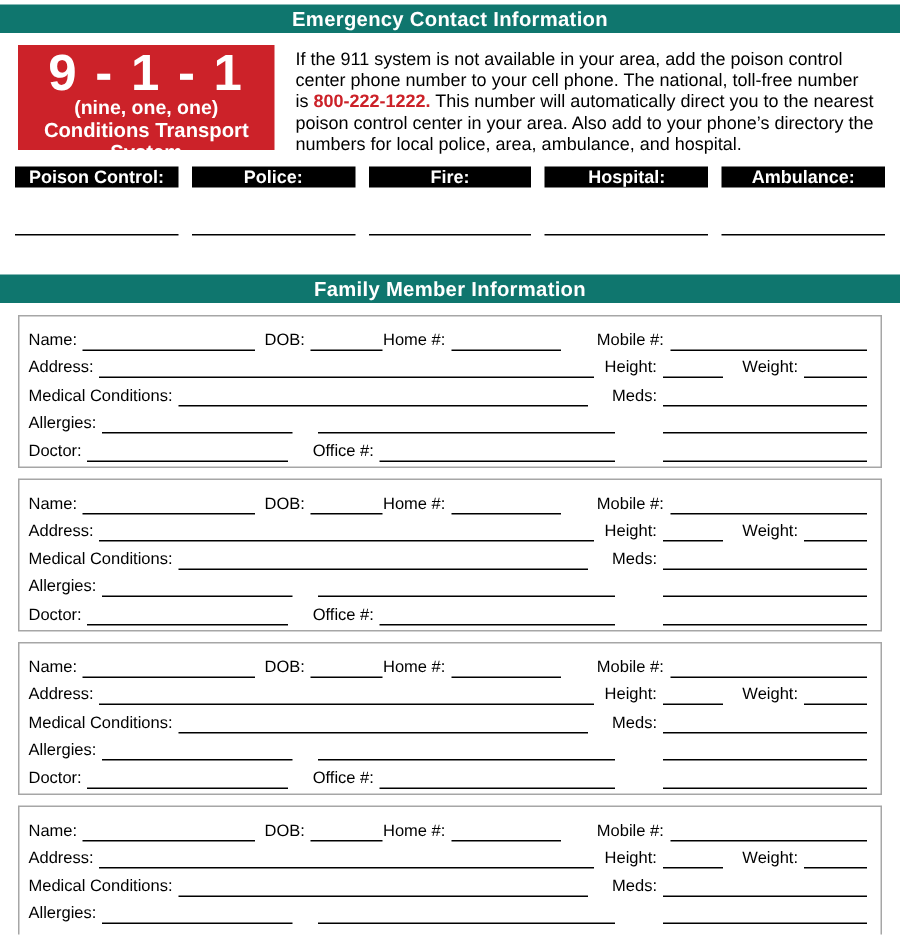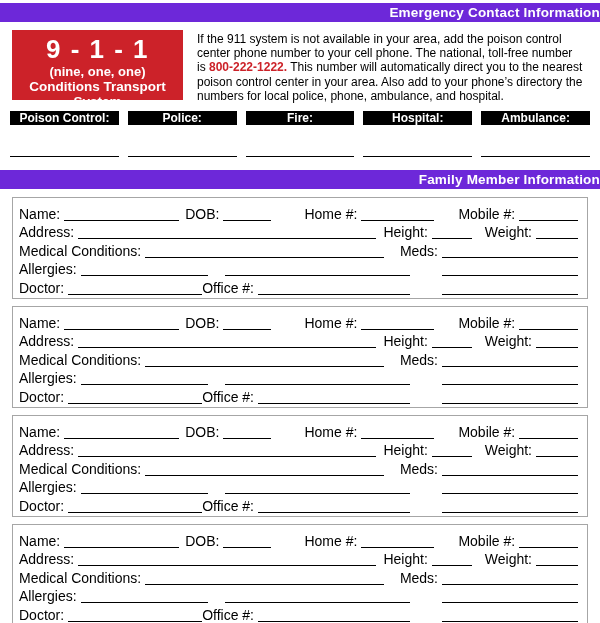--- a/index.html
+++ b/index.html
@@ -1,33 +1,33 @@
 <!DOCTYPE html>
 <html><head>
 <meta charset="utf-8">
 <style>
   html,body{margin:0;padding:0;}
   body{
     width:600px;height:623px;overflow:hidden;background:#fff;color:#000;
     font-family:"Liberation Sans",sans-serif;position:relative;
   }
   .bar{
-    background:#6d28d9;color:#fff;height:19px;line-height:19px;
-    text-align:right;font-weight:bold;font-size:13.5px;letter-spacing:.2px;
+    background:#0f766e;color:#fff;height:19px;line-height:19px;
+    text-align:center;font-weight:bold;font-size:13.5px;letter-spacing:.2px;
   }
   .bar.top{margin-top:3px;}
-  .bar.family{margin-top:13px;}
+  .bar.family{margin-top:26px;}
 
   
   .intro{display:flex;margin:8px 3px 0 12px;}
   .red-box{
     width:171px;height:70px;flex:none;background:#CC2229;color:#fff;
     text-align:center;
   }
-  .nine11{font-size:26px;font-weight:bold;line-height:29px;margin-top:5px;letter-spacing:1.5px;}
+  .nine11{font-size:34px;font-weight:bold;line-height:29px;margin-top:5px;letter-spacing:1.5px;}
   .nine11-words{font-size:13px;font-weight:bold;line-height:15px;text-align:center;}
   .nine11-system{font-size:13.5px;font-weight:bold;line-height:15px;}
   .info{margin-left:14px;margin-top:2px;font-size:12px;line-height:14.2px;}
   .info-line{white-space:nowrap;}
   .red-text{color:#CC2229;font-weight:bold;}
 
   
   .contacts{display:flex;gap:9px;margin:8px 10px 0;}
   .contact-label{
     flex:1;background:#000;color:#fff;font-weight:bold;font-size:12px;
@@ -35,29 +35,29 @@
   }
   .contact-lines{display:flex;gap:9px;margin:29px 10px 0;}
   .contact-line{flex:1;border-bottom:1.5px solid #000;height:2px;}
 
   
   .members{margin:8px 12px 0;}
   .member-box{
     box-sizing:border-box;height:102px;border:1px solid #A6A6A6;
     margin-bottom:7px;padding:4px 9px 0 6px;background:#fff;
   }
-  .frow{display:flex;align-items:flex-end;height:18.5px;font-size:14px;}
+  .frow{display:flex;align-items:flex-end;height:18.5px;font-size:11px;}
   .lbl{white-space:nowrap;margin-right:4px;line-height:13px;}
   .line{border-bottom:1.3px solid #000;height:4px;display:block;}
   .grow{flex:1;}
   .w40{width:40px;}.w42{width:42px;}.w48{width:48px;}.w73{width:73px;}
   .w115{width:115px;}.w127{width:127px;}.w134{width:134px;}.w136{width:136px;}
   .ml6{margin-left:6px;}.ml7{margin-left:7px;}.ml12{margin-left:16px;}
-  .ml13{margin-left:13px;}.ml16{margin-left:0;text-align:right;}.ml17{margin-left:17px;}
-  .ml24{margin-left:24px;}.ml32{margin-left:32px;}.ml33{margin-left:33px;}
+  .ml13{margin-left:13px;}.ml16{margin-left:16px;text-align:right;}.ml17{margin-left:17px;}
+  .ml24{margin-left:24px;}.ml32{margin-left:32px;}.ml33{}
 </style>
 </head>
 <body>
 
 <div class="page">
 
   <div class="bar top">
     <span>Emergency Contact Information</span>
   </div>
 
@@ -65,21 +65,21 @@
     <div class="red-box">
       <div class="nine11">9 - 1 - 1</div>
       <div class="nine11-words">(nine, one, one)</div>
       <div class="nine11-system">Conditions Transport System</div>
     </div>
     <div class="info">
       <div class="info-line">If the 911 system is not available in your area, add the poison control</div>
       <div class="info-line">center phone number to your cell phone. The national, toll-free number</div>
       <div class="info-line"><span>is </span><span class="red-text">800-222-1222.</span><span> This number will automatically direct you to the nearest</span></div>
       <div class="info-line">poison control center in your area. Also add to your phone’s directory the</div>
-      <div class="info-line">numbers for local police, phone, ambulance, and hospital.</div>
+      <div class="info-line">numbers for local police, area, ambulance, and hospital.</div>
     </div>
   </div>
 
   <div class="contacts">
     <div class="contact-label">Poison Control:</div>
     <div class="contact-label">Police:</div>
     <div class="contact-label">Fire:</div>
     <div class="contact-label">Hospital:</div>
     <div class="contact-label">Ambulance:</div>
   </div>

